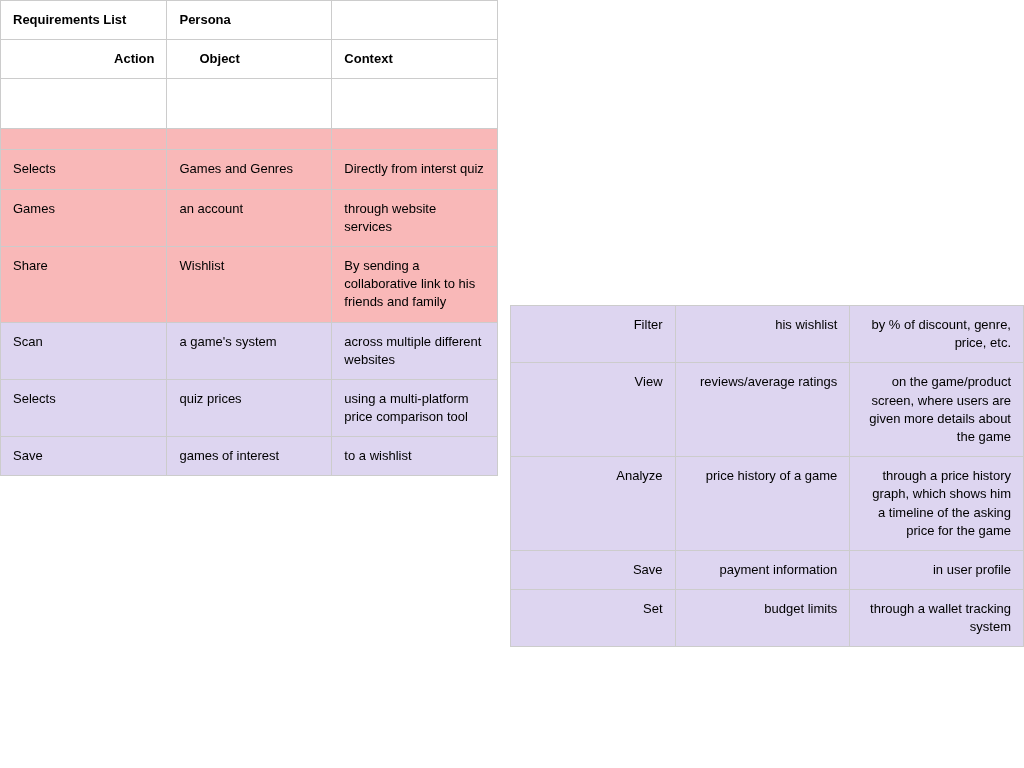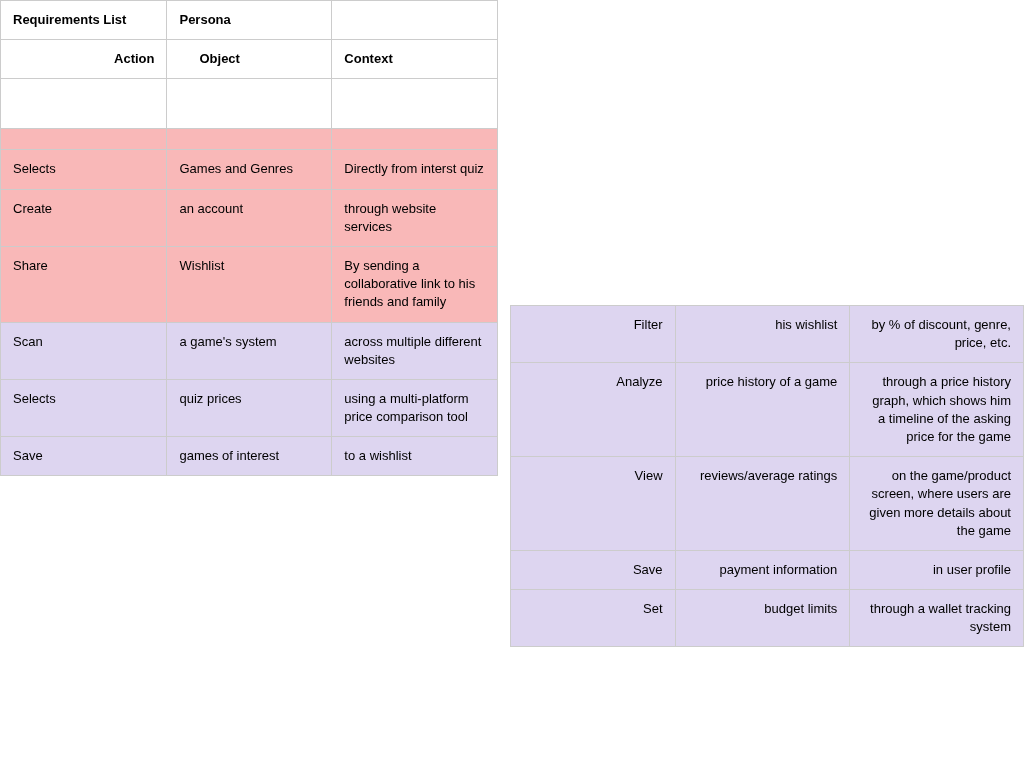--- a/index.html
+++ b/index.html
@@ -99,21 +99,21 @@
       <td></td>
       <td></td>
       <td></td>
     </tr>
     <tr class="pink-row">
       <td>Selects</td>
       <td>Games and Genres</td>
       <td>Directly from interst quiz</td>
     </tr>
     <tr class="pink-row">
-      <td>Create</td>
+      <td>Games</td>
       <td>an account</td>
       <td>through website services</td>
     </tr>
     <tr class="pink-row">
       <td>Share</td>
       <td>Wishlist</td>
       <td>By sending a collaborative link to his friends and family</td>
     </tr>
 
     <tr class="light-purple-row">
@@ -135,28 +135,28 @@
     </table>
 
   <table class="right-table">
     <tbody>
         <tr>
       <td class="r-col1">Filter</td>
       <td class="r-col2">his wishlist</td>
       <td class="r-col3">by % of discount, genre, price, etc.</td>
     </tr>
     <tr>
+      <td class="r-col1">View</td>
+      <td class="r-col2">reviews/average ratings</td>
+      <td class="r-col3">on the game/product screen, where users are given more details about the game</td>
+    </tr>
+    <tr>
       <td class="r-col1">Analyze</td>
       <td class="r-col2">price history of a game</td>
       <td class="r-col3">through a price history graph, which shows him a timeline of the asking price for the game</td>
-    </tr>
-    <tr>
-      <td class="r-col1">View</td>
-      <td class="r-col2">reviews/average ratings</td>
-      <td class="r-col3">on the game/product screen, where users are given more details about the game</td>
     </tr>
     <tr>
       <td class="r-col1">Save</td>
       <td class="r-col2">payment information</td>
       <td class="r-col3">in user profile</td>
     </tr>
     <tr>
       <td class="r-col1">Set</td>
       <td class="r-col2">budget limits</td>
       <td class="r-col3">through a wallet tracking system</td>

